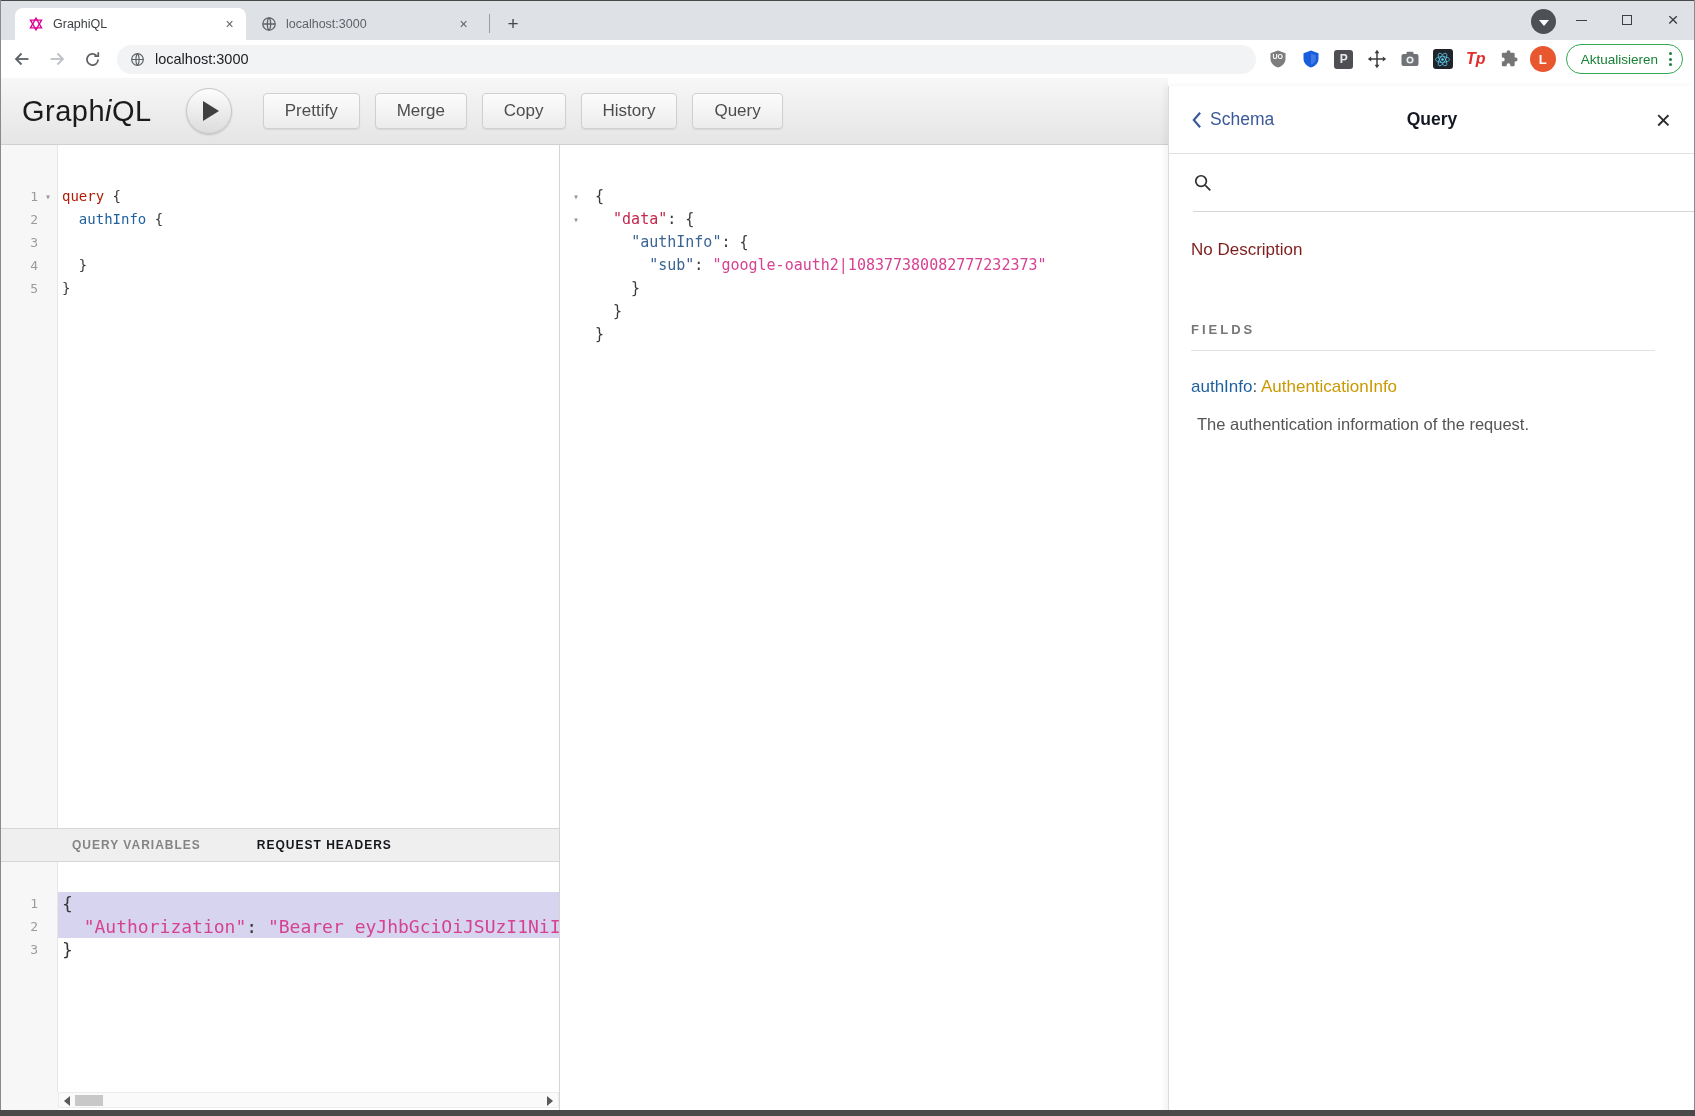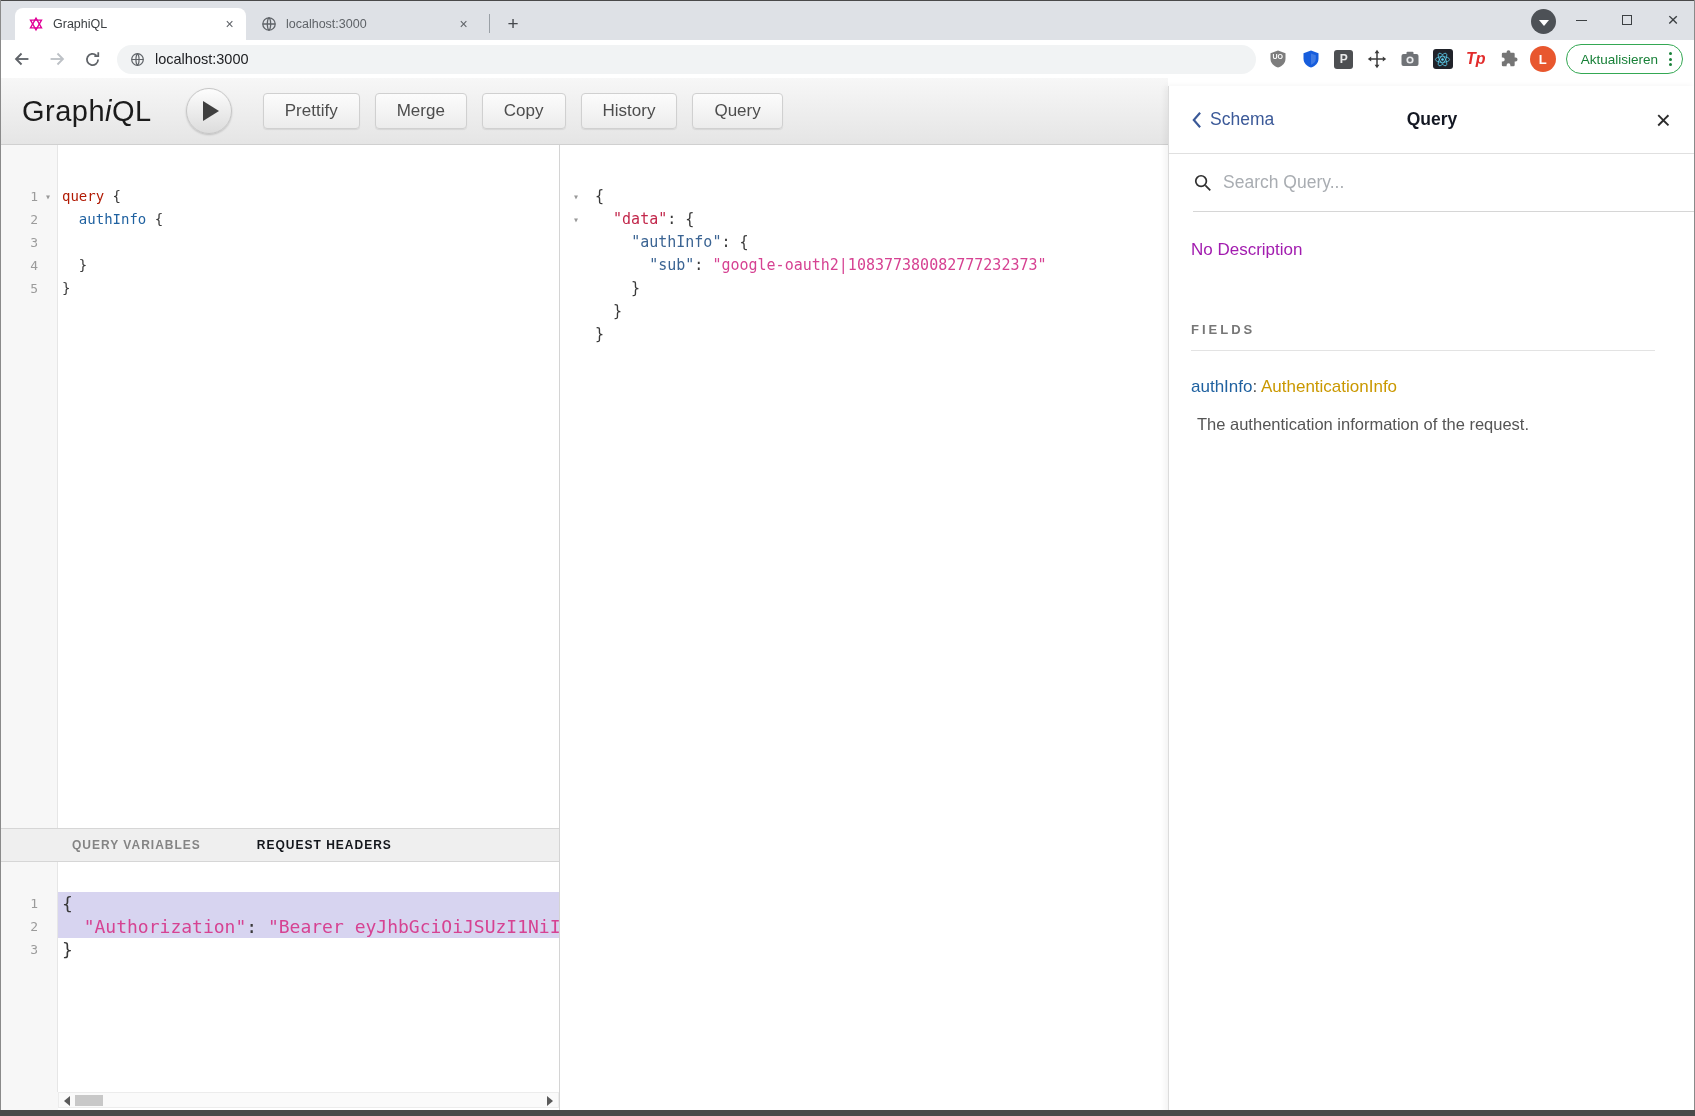--- a/index.html
+++ b/index.html
@@ -123,21 +123,21 @@
   .doc-header { height:68px; border-bottom:1px solid #e0e0e0; position:relative;
                 display:flex; align-items:center; }
   .doc-back { display:flex; align-items:center; gap:8px; margin-left:22px; color:#3b5998; font-size:17.5px; cursor:default; }
   .doc-title { position:absolute; left:0; right:0; text-align:center; font-size:17.5px; font-weight:bold; color:#141823; pointer-events:none; }
   .doc-close { position:absolute; right:24px; font-size:26px; font-weight:300; color:#2c2c2c; line-height:1; }
   .doc-search { height:58px; margin-left:24px; border-bottom:1px solid #d6d6d6; display:flex; align-items:center; gap:11px; }
   .doc-search input { border:none; outline:none; background:transparent; font-size:17.5px; color:#333;
                       font-family:"Liberation Sans", sans-serif; width:420px; }
   .doc-search input::placeholder { color:#a9adb2; }
   .doc-body { padding:28px 22px 0 22px; }
-  .doc-nodesc { font-size:17px; color:#a21caf; }
+  .doc-nodesc { font-size:17px; color:#7f1d1d; }
   .doc-cat { margin-top:62px; font-size:13px; font-weight:bold; letter-spacing:3px; color:#777;
              padding-bottom:13px; border-bottom:1px solid #e3e3e3; margin-right:18px; }
   .doc-field { margin-top:26px; font-size:17px; }
   .doc-field .fname { color:#1f61a0; }
   .doc-field .fsep  { color:#555; }
   .doc-field .ftype { color:#ca9800; }
   .doc-fdesc { margin-top:18px; margin-left:6px; font-size:16.5px; color:#555; }
 </style>
 </head>
 <body>
@@ -337,21 +337,20 @@
         <span>Schema</span>
       </div>
       <div class="doc-title">Query</div>
       <div class="doc-close">×</div>
     </div>
     <div class="doc-search">
       <svg viewBox="0 0 20 20" width="19" height="19" fill="none" stroke="#2f2f2f" stroke-width="1.8">
           <circle cx="8.5" cy="8.5" r="5.6"></circle>
           <path d="M13 13l5.2 5.2"></path>
         </svg>
-      <input type="text" placeholder="Search Query..." style="">
     </div>
     <div class="doc-body">
       <div class="doc-nodesc">No Description</div>
       <div class="doc-cat">FIELDS</div>
       <div class="doc-field">
         <span class="fname">authInfo</span><span class="fsep">: </span><span class="ftype">AuthenticationInfo</span>
       </div>
       <div class="doc-fdesc">The authentication information of the request.</div>
     </div>
   </div>

